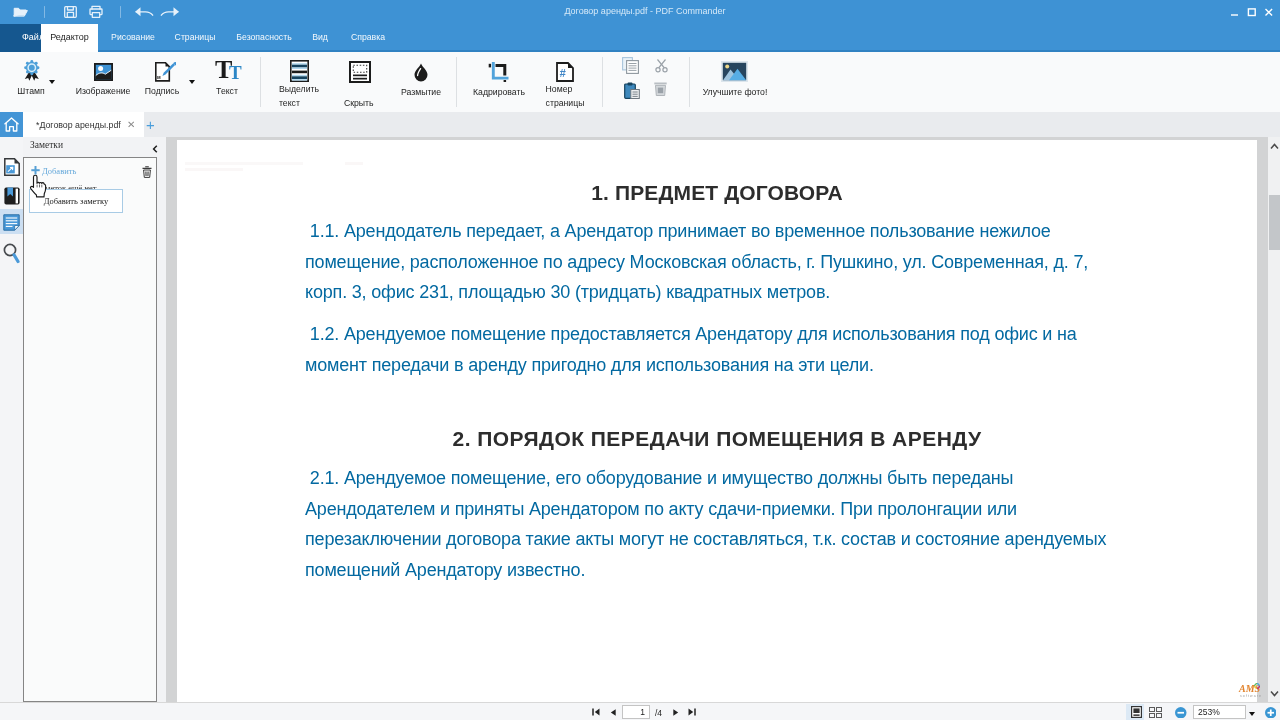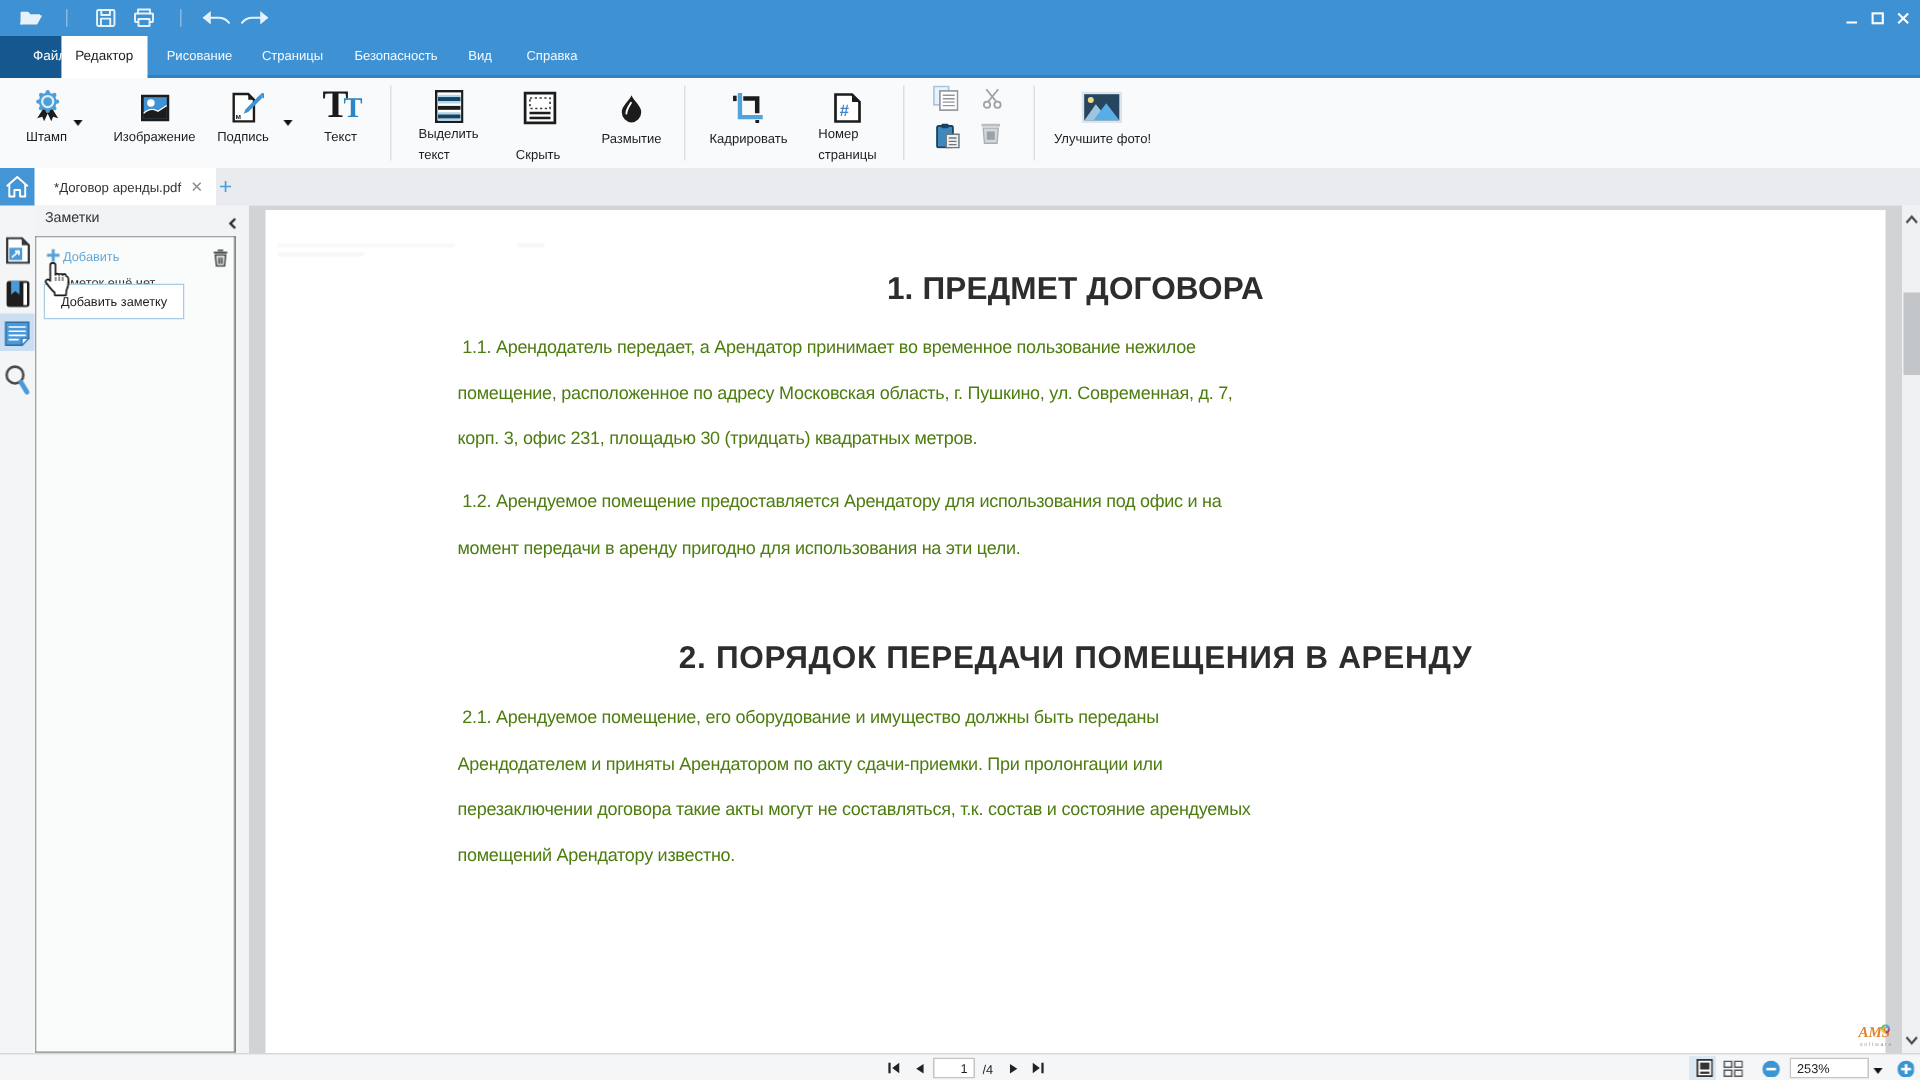--- a/index.html
+++ b/index.html
@@ -31,32 +31,32 @@
   #home-btn { position:absolute; left:0; top:0; width:23px; height:25px; background:#4495D6; }
   #doc-tab { position:absolute; left:23px; top:0; width:121px; height:25px; background:#fff; font-size:8.8px; color:#333; }
   #doc-tab .t { position:absolute; left:13px; top:8px; }
   #doc-tab .x { position:absolute; right:9px; top:7px; color:#8a8a8a; font-size:10px; }
   #plus-tab { position:absolute; left:146px; top:4px; width:14px; color:#4A9EDB; font-size:15px; }
 
   
   #main { position:absolute; left:0; top:137px; width:1280px; height:565px; background:#F4F5F7; }
   #rail { position:absolute; left:0; top:0; width:23px; height:565px; background:#F4F5F7; }
   #rail .active-bg { position:absolute; left:0; top:72px; width:23px; height:25px; background:#CCDFF2; }
-  #sidebar { position:absolute; left:23px; top:0; width:143px; height:565px; background:#F2F3F5; }
+  #sidebar { position:absolute; left:23px; top:0; width:143px; height:565px; background:#F2F3F5;font-family:Liberation Serif, serif; }
   #panel-title { position:absolute; left:7px; top:3px; font-size:9.5px; color:#333; }
   #panel-box { position:absolute; left:0px; top:20px; width:134px; height:545px; background:#FAFBFB; border:1px solid #858585; }
   #add-note { position:absolute; left:18px; top:7.5px; color:#64A8DA; font-size:8.5px; }
   #notes-empty { position:absolute; left:13px; top:24.5px; color:#2a2a2a; font-size:8.5px; }
   #tooltip { position:absolute; left:5px; top:30.5px; width:94px; height:24px; background:#fff; border:1px solid #A8CBE5; font-size:8.5px; color:#1a1a1a; line-height:23px; text-align:center; }
 
   
   #docarea { position:absolute; left:166px; top:0; width:1102px; height:565px; background:#D2D3D4; }
   #page { position:absolute; left:11px; top:3px; width:1080px; height:562px; background:#fff; }
   .doc-h { position:absolute; left:0; width:1080px; text-align:center; font-size:21px; font-weight:bold; color:#2d2d2d; letter-spacing:0.12px; line-height:30.5px; white-space:pre; }
-  .doc-p { position:absolute; left:128px; width:830px; font-size:12px; color:#4d7c0f; line-height:30.5px; letter-spacing:-0.18px; white-space:pre; }
+  .doc-p { position:absolute; left:128px; width:830px; font-size:18px; color:#0369a1; line-height:30.5px; letter-spacing:-0.18px; white-space:pre; }
 
   
   #scrollbar { position:absolute; left:1268px; top:0; width:12px; height:565px; background:#F0F1F2; }
   #scroll-thumb { position:absolute; left:0.5px; top:58px; width:11px; height:55px; background:#C3C6C9; }
 
   
   #statusbar { position:absolute; left:0; top:702px; width:1280px; height:18px; background:#F5F6F8; border-top:1px solid #D8D8D8; }
   .nav-ico { position:absolute; top:4px; }
   #pagebox { position:absolute; left:622px; top:1.5px; width:28px; height:14px; background:#fff; border:1px solid #C4C4C4; font-size:8.5px; color:#222; text-align:right; padding-right:4px; line-height:12px; }
   #zoombox { position:absolute; left:1193px; top:1.5px; width:53px; height:14px; background:#fff; border:1px solid #C4C4C4; font-size:8.5px; color:#222; padding-left:4px; line-height:12px; }
@@ -78,20 +78,21 @@
         <path d="M92 9 V6.3 h8 V9"></path>
         <rect x="90" y="9" width="12" height="5.6" rx="0.5"></rect>
         <path d="M92.3 12.6 h7.4 v4.7 h-7.4 z" fill="#3E92D4"></path>
         <line x1="120.5" y1="6.5" x2="120.5" y2="17.5" stroke="#83B9E4" stroke-width="1"></line>
         <path d="M136.1 11.8 h9.4 c3.5,0 5.6,1.3 7.2,3.4" fill="none"></path>
         <path d="M140.5 7.3 l-5.4 4.5 5.4 4.5 z" fill="#E6F1FA" stroke="none"></path>
         <path d="M177.9 11.8 h-9.4 c-3.5,0 -5.6,1.3 -7.2,3.4" fill="none"></path>
         <path d="M173.5 7.3 l5.4 4.5 -5.4 4.5 z" fill="#E6F1FA" stroke="none"></path>
       </g>
     </svg>
+    <div id="title-text">Договор аренды.pdf - PDF Commander</div>
     <svg class="abs" style="left:1225px;top:0" width="55" height="24" viewBox="0 0 55 24">
       <g stroke="#fff" stroke-width="1.4" fill="none">
         <line x1="6" y1="15" x2="13" y2="15"></line>
         <rect x="23.4" y="8.9" width="6.8" height="6.6"></rect>
         <path d="M40.5 9 l6.6 6.5 M47.1 9 l-6.6 6.5"></path>
       </g>
     </svg>
   </div>
 
   <div id="menubar">

